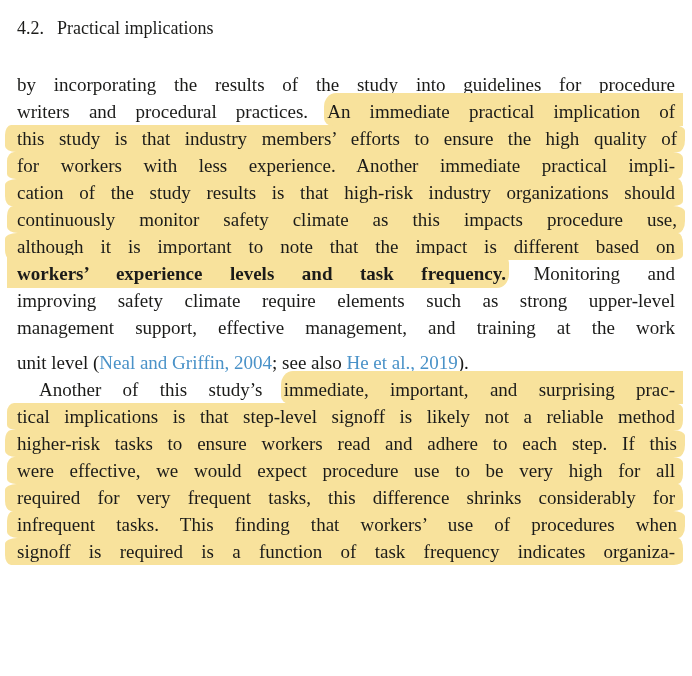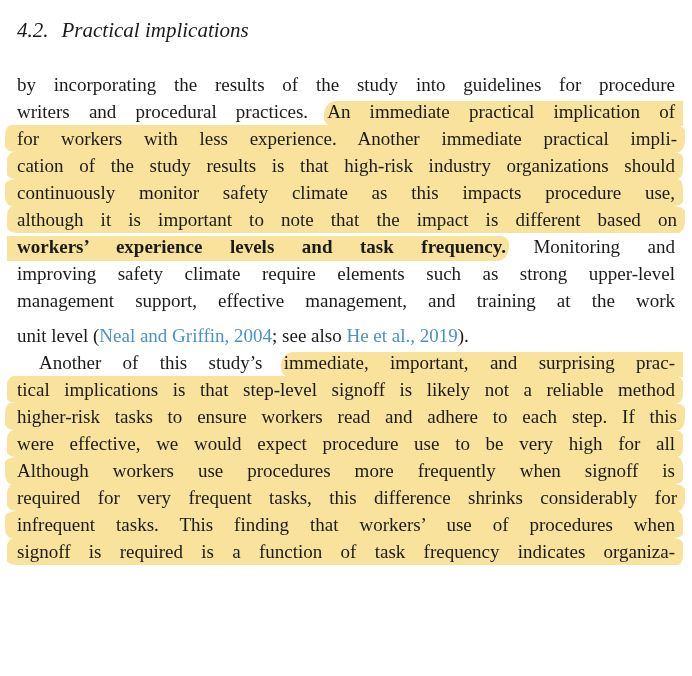--- a/index.html
+++ b/index.html
@@ -17,22 +17,21 @@
     height: 676px;
     overflow: hidden;
     background: var(--bg);
     padding: 0 17px;
     color: var(--text);
     font-family: "Liberation Serif", "DejaVu Serif", serif;
   }
   .heading {
     padding-top: 18px;
     height: 44px;
-    font-size: 21px;
-    font-style: italic;
+    font-size: 18px;
     white-space: nowrap;
   }
   .heading .sec-num { margin-right: 13px; }
   .body-text-block {
     margin-top: 27px;
     font-size: 19px;
   }
   .line {
     height: 27px;
     line-height: 27px;
@@ -53,21 +52,21 @@
     margin-left: -12px; padding-left: 12px;
     border-radius: 12px 5px 9px 6px / 6px 11px 5px 10px;
   }
   .line-hl:nth-child(3n) {
     margin-right: -10px; 
     border-radius: 6px 12px 7px 11px / 10px 6px 12px 6px;
   }
   
   .hl {
     background: var(--hl);
-    padding-top: 0;
+    padding-top: 8px;
     padding-bottom: 4px;
   }
   .hl-start {            
     border-radius: 12px 0 0 9px / 14px 0 0 8px;
     margin-right: -8px; padding-right: 8px;
     padding-left: 3px;  margin-left: -3px;
   }
   .hl-end {              
     border-radius: 0 9px 12px 0 / 0 8px 14px 0;
     margin-left: -10px; padding-left: 10px;
@@ -80,33 +79,33 @@
 <body>
 
 <div class="page">
   <div class="heading">
     <span class="sec-num">4.2.</span><span>Practical implications</span>
   </div>
   <div class="body-text-block">
       <div>
         <div class="line"><span>by incorporating the results of the study into guidelines for procedure</span></div>
         <div class="line"><span>writers and procedural practices. </span><span class="hl hl-start">An immediate practical implication of</span></div>
+        <div class="line line-hl"><span>this study is that industry members’ efforts to ensure the high quality of</span></div>
         <div class="line line-hl"><span>for workers with less experience. Another immediate practical impli-</span></div>
         <div class="line line-hl"><span>cation of the study results is that high-risk industry organizations should</span></div>
         <div class="line line-hl"><span>continuously monitor safety climate as this impacts procedure use,</span></div>
         <div class="line line-hl"><span>although it is important to note that the impact is different based on</span></div>
         <div class="line"><span class="hl hl-end">workers’ experience levels and task frequency.</span><span> Monitoring and</span></div>
         <div class="line"><span>improving safety climate require elements such as strong upper-level</span></div>
         <div class="line"><span>management support, effective management, and training at the work</span></div>
         <div class="line line-last"><span>unit level (</span><span class="link-citation">Neal and Griffin, 2004</span><span>; see also </span><span class="link-citation">He et al., 2019</span><span>).</span></div>
       </div>
       <div>
         <div class="line indent"><span>Another of this study’s </span><span class="hl hl-start">immediate, important, and surprising prac-</span></div>
         <div class="line line-hl"><span>tical implications is that step-level signoff is likely not a reliable method</span></div>
         <div class="line line-hl"><span>higher-risk tasks to ensure workers read and adhere to each step. If this</span></div>
         <div class="line line-hl"><span>were effective, we would expect procedure use to be very high for all</span></div>
-        <div class="line line-hl"><span>Although workers use procedures more frequently when signoff is</span></div>
         <div class="line line-hl"><span>required for very frequent tasks, this difference shrinks considerably for</span></div>
         <div class="line line-hl"><span>infrequent tasks. This finding that workers’ use of procedures when</span></div>
         <div class="line line-hl"><span>signoff is required is a function of task frequency indicates organiza-</span></div>
       </div>
     </div>
 </div>
 
 </body></html>

